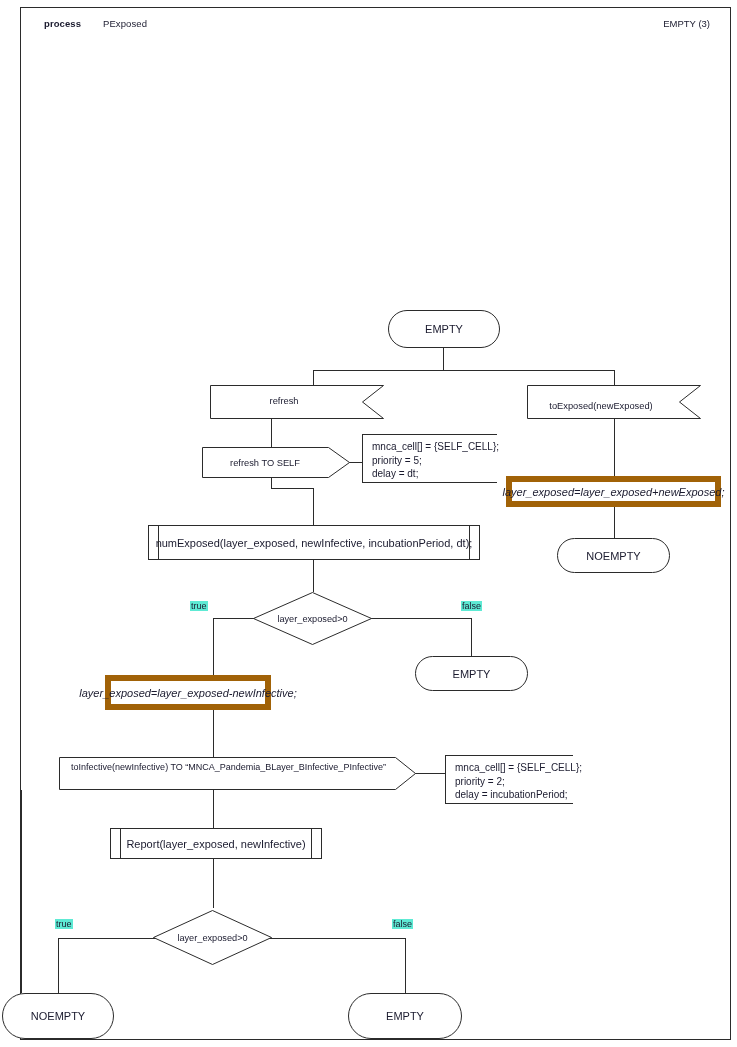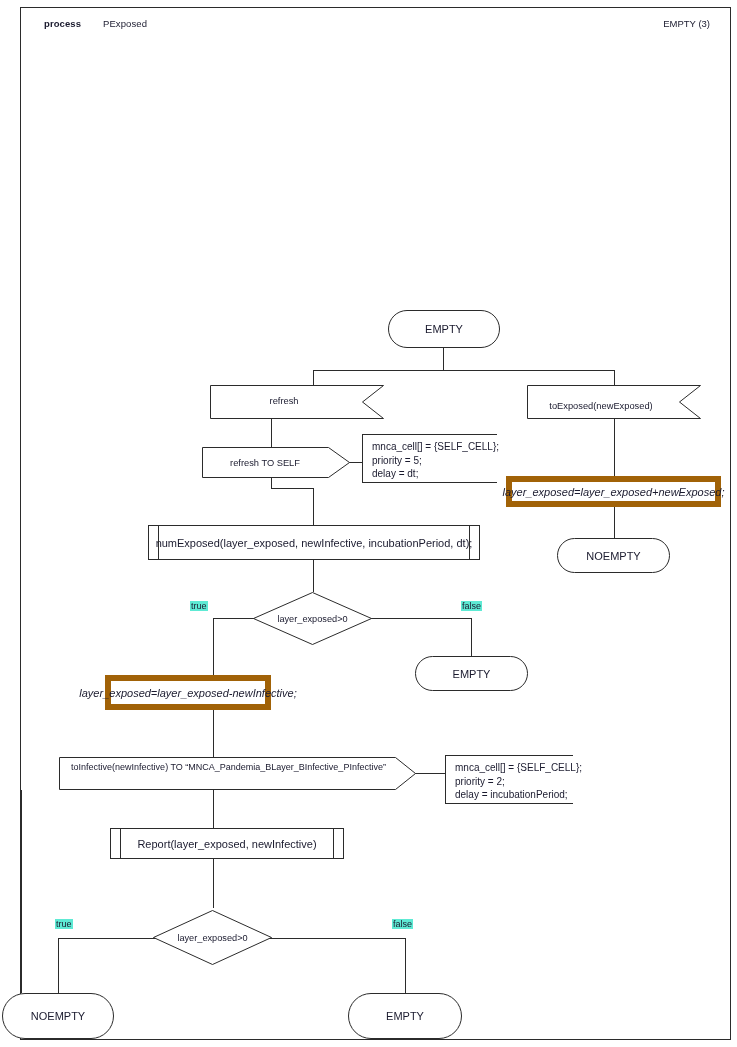--- a/index.html
+++ b/index.html
@@ -194,21 +194,21 @@
     <svg width="357" height="33" viewBox="0 0 357 33">
       <path d="M0.5,0.5 H336.5 L356.5,16.5 L336.5,32.5 H0.5 Z" fill="#ffffff" stroke="#2b2b2b" stroke-width="1"></path>
     </svg>
     <div class="lbl" style="padding-right:18px;font-size:9px;">toInfective(newInfective) TO “MNCA_Pandemia_BLayer_BInfective_PInfective”</div>
   </div>
 
   <div class="note" style="left:445px;top:755px;width:128px;height:49px;">mnca_cell[] = {SELF_CELL};
 priority = 2;
 delay = incubationPeriod;</div>
 
-  <div class="nd proc" style="left:110px;top:828px;width:234px;height:31px;">Report(layer_exposed, newInfective)</div>
+  <div class="nd proc" style="left:110px;top:828px;width:212px;height:31px;">Report(layer_exposed, newInfective)</div>
 
   <div class="shp diamond" style="left:153px;top:910px;width:119px;height:55px;">
     <svg width="119" height="55" viewBox="0 0 119 55">
       <path d="M59.5,0.5 L118.5,27.5 L59.5,54.5 L0.5,27.5 Z" fill="#ffffff" stroke="#2b2b2b" stroke-width="1"></path>
     </svg>
     <div class="lbl">layer_exposed&gt;0</div>
   </div>
   <div class="blab" style="left:55px;top:919px;">true</div>
   <div class="blab" style="left:392px;top:919px;">false</div>
 

